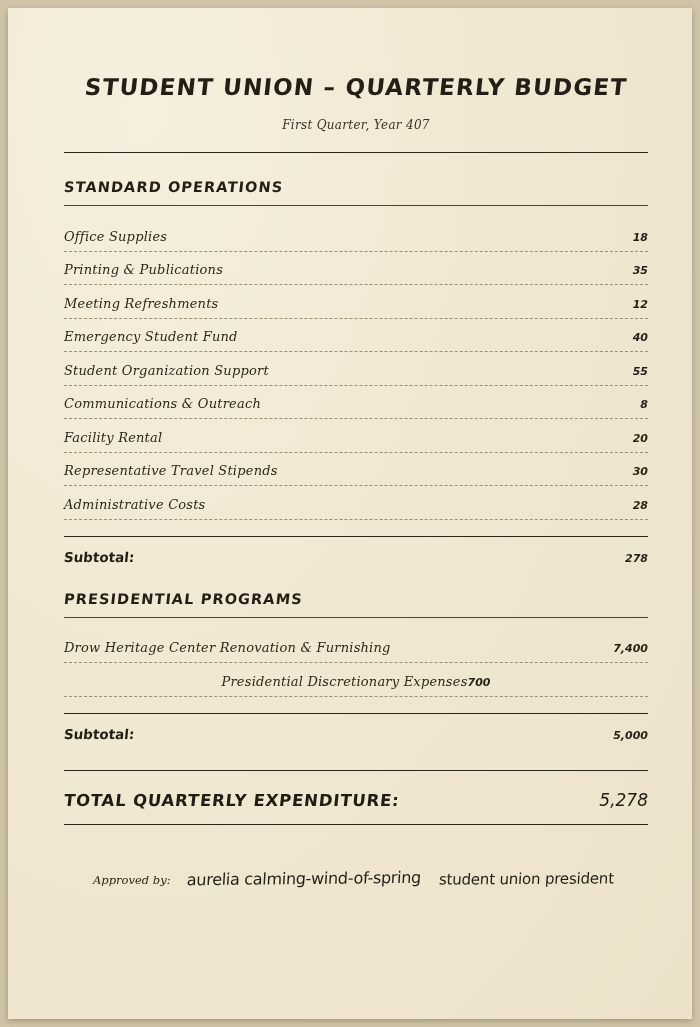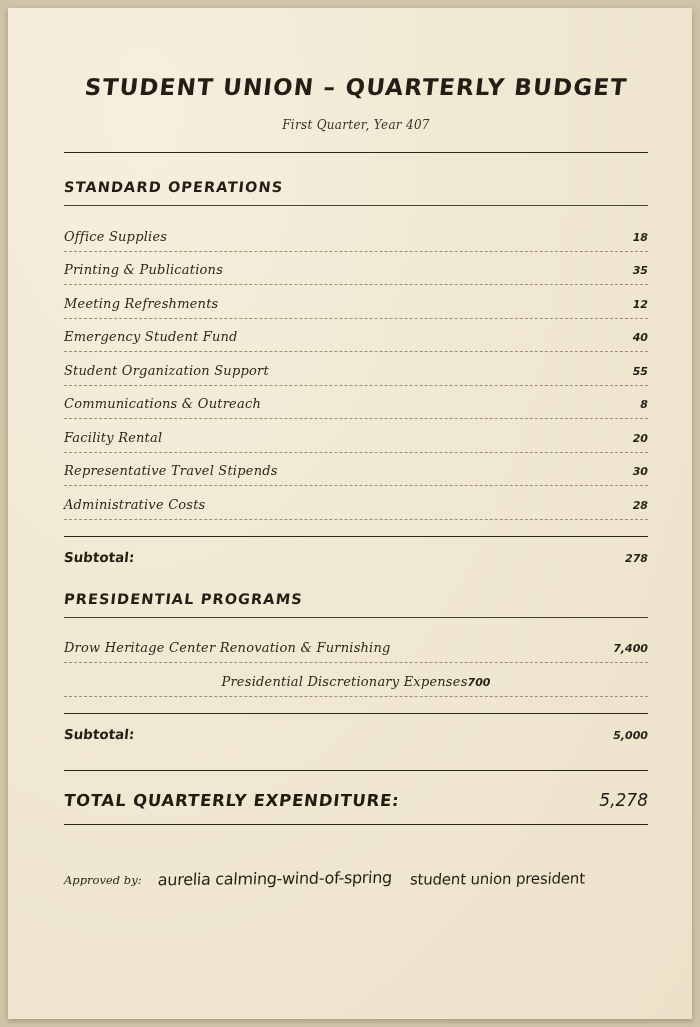--- a/index.html
+++ b/index.html
@@ -147,20 +147,21 @@
     font-family: "DejaVu Sans", sans-serif;
     font-weight: normal;
     font-style: italic;
     font-size: 17px;
     color: #201c12;
   }
   .approval {
     display: flex;
     align-items: baseline;
     margin-top: 44px;
+    margin-left: 29px;
   }
   .approval .approved-label {
     font-family: "DejaVu Serif", serif;
     font-style: italic;
     font-size: 11.5px;
     color: #2d2819;
     margin-right: 16px;
   }
   .approval .signature {
     font-family: "DejaVu Sans", sans-serif;

